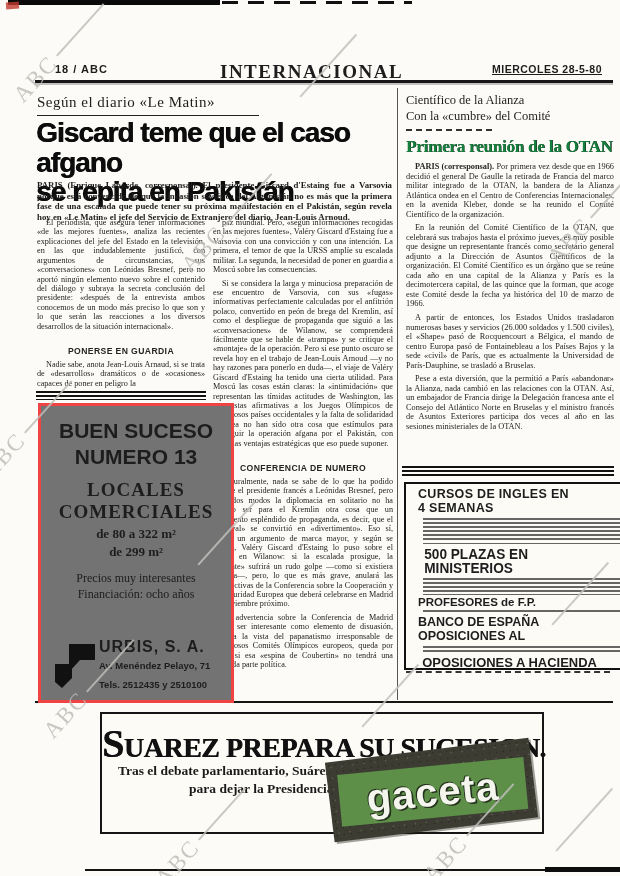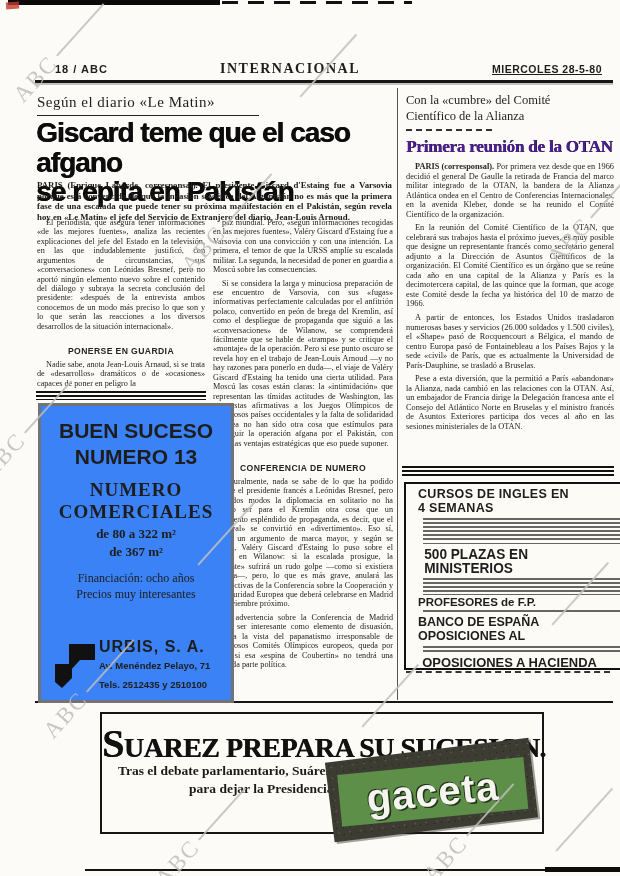--- a/index.html
+++ b/index.html
@@ -12,22 +12,22 @@
   .red-mark{position:absolute;left:6px;top:2px;width:13px;height:7px;background:#c23b2e;opacity:.8;transform:rotate(-4deg);}
   .wm{position:absolute;display:flex;align-items:center;gap:5px;color:#bfbeb9;opacity:.85;
       font-family:"Liberation Serif",serif;font-size:23px;letter-spacing:2px;
       transform:rotate(-48deg);transform-origin:0 50%;z-index:6;pointer-events:none;}
   .wm::after{content:"";width:70px;height:1.5px;background:currentColor;}
   .wm-line{position:absolute;width:84px;height:1.5px;background:#c2c1bc;opacity:.85;
       transform:rotate(-48deg);transform-origin:0 50%;z-index:6;pointer-events:none;}
   
   .hdr-left{position:absolute;left:55px;top:63px;font-family:"Liberation Sans",sans-serif;
       font-weight:bold;font-size:11px;letter-spacing:1px;}
-  .hdr-center{position:absolute;left:220px;top:61px;width:180px;text-align:left;
-      font-weight:bold;font-size:14px;letter-spacing:1.5px;}
+  .hdr-center{position:absolute;left:220px;top:61px;width:180px;text-align:right;
+      font-weight:bold;font-size:19px;letter-spacing:1.5px;}
   .hdr-right{position:absolute;right:18px;top:63px;font-family:"Liberation Sans",sans-serif;
       font-weight:bold;font-size:10.5px;letter-spacing:.5px;text-decoration:underline;}
   .hdr-rule{position:absolute;left:35px;top:80px;width:578px;height:3px;background:#161616;
       box-shadow:0 2px 0 rgba(20,20,20,.25);}
   
   .kicker{position:absolute;left:37px;top:94px;font-size:15px;letter-spacing:.5px;
       border-bottom:1.5px solid #222;padding-bottom:4px;width:222px;}
   .headline{position:absolute;left:36px;top:118px;width:360px;
       font-family:"Liberation Sans",sans-serif;font-weight:bold;font-size:28px;line-height:1.06;
       letter-spacing:-1px;color:#0c0c0c;text-shadow:.6px 0 0 #0c0c0c;}
@@ -35,38 +35,38 @@
       line-height:1.22;text-align:justify;}
   .body-txt{font-size:8.2px;line-height:1.15;text-align:justify;color:#242424;}
   .body-txt p{margin:0 0 4px 0;text-indent:9px;}
   .col1{position:absolute;left:37px;top:218px;width:168px;height:172px;overflow:hidden;}
   .col2{position:absolute;left:213px;top:218px;width:180px;height:482px;overflow:hidden;}
   .subhead{font-family:"Liberation Sans",sans-serif;font-weight:bold;font-size:8.6px;
       text-align:center;margin:16px 0 3px 0;letter-spacing:.4px;}
   .thick-rule{position:absolute;left:36px;top:391px;width:170px;height:9px;
       background:repeating-linear-gradient(180deg,#111 0 2px,transparent 2px 4px);}
   
-  .urbis{position:absolute;left:38px;top:403px;width:190px;height:294px;border:3px solid #737373;
-      background:#3b82f6;text-align:center;z-index:2;}
+  .urbis{position:absolute;left:38px;top:403px;width:190px;height:294px;border:3px solid #ef4444;
+      background:#737373;text-align:center;z-index:2;}
   .urbis .t1{font-family:"Liberation Sans",sans-serif;font-weight:bold;font-size:21px;margin-top:12px;line-height:1.25;}
   .urbis .t2{font-weight:bold;font-size:19px;letter-spacing:1px;line-height:1.2;margin-top:8px;}
   .urbis .t3{font-weight:bold;font-size:13px;margin-top:2px;}
   .urbis .t4{font-weight:bold;font-size:19px;letter-spacing:1px;margin-top:8px;}
   .urbis .t5{font-size:12px;margin-top:10px;line-height:1.35;}
   .urbis .company-row{position:absolute;left:10px;bottom:10px;right:8px;text-align:left;}
   .urbis .logo{position:absolute;left:2px;bottom:2px;}
   .urbis .cname{font-family:"Liberation Sans",sans-serif;font-weight:bold;font-size:16px;margin-left:48px;letter-spacing:1px;}
   .urbis .caddr{font-family:"Liberation Sans",sans-serif;font-weight:bold;font-size:9.5px;margin-left:48px;margin-top:4px;}
   .urbis .cphone{font-family:"Liberation Sans",sans-serif;font-weight:bold;font-size:9.5px;margin-left:48px;margin-top:8px;}
   
   .vrule{position:absolute;left:397px;top:88px;width:1px;height:612px;background:#555;}
   .nato{position:absolute;left:406px;top:92px;width:208px;}
   .nato .kick{font-size:12.5px;line-height:1.3;}
   .nato .kick-dash{width:86px;border-bottom:2px dashed #333;margin:4px 0 6px 0;}
-  .nato .hl{font-weight:bold;font-size:17px;line-height:1.15;letter-spacing:-.2px;color:#4c1d95;
+  .nato .hl{font-weight:bold;font-size:17px;line-height:1.15;letter-spacing:-.2px;color:#15803d;
       text-shadow:.4px 0 0 #0d0d0d;margin-bottom:6px;}
   .nato .body-txt{font-size:8.3px;}
   .sep-thick{position:absolute;left:402px;top:466px;width:212px;height:10px;
       background:repeating-linear-gradient(180deg,#111 0 2px,transparent 2px 4px);}
   
   .clsbox{position:absolute;left:404px;top:482px;width:208px;height:184px;border:2px solid #111;
       background:#fcfbf6;text-align:left;font-family:"Liberation Sans",sans-serif;overflow:hidden;z-index:2;padding-left:12px;}
   .clsbox .ct1{font-weight:bold;font-size:12.5px;line-height:1.1;margin-top:4px;letter-spacing:.3px;}
   .clsbox .ct2{font-weight:bold;font-size:14.5px;line-height:1;margin-top:2px;transform:scaleX(.94);}
   .clsbox .ct3{font-weight:bold;font-size:11.5px;line-height:1;margin-top:2px;}
@@ -130,45 +130,45 @@
     <p>Naturalmente, nada se sabe de lo que ha podido decirle el presidente francés a Leónidas Bresnef, pero de todos modos la diplomacia en solitario no ha podido ser para el Kremlin otra cosa que un argumento espléndido de propaganda, es decir, que el «festival» se convirtió en «divertimento». Eso sí, queda un argumento de marca mayor, y según se afirma, Valéry Giscard d'Estaing lo puso sobre el tapete en Wilanow: si la escalada prosigue, la «detente» sufrirá un rudo golpe —como si existiera todavía—, pero, lo que es más grave, anulará las perspectivas de la Conferencia sobre la Cooperación y la Seguridad Europea que deberá celebrarse en Madrid en noviembre próximo.</p>
     <p>La advertencia sobre la Conferencia de Madrid puede ser interesante como elemento de disuasión, pero a la vista del papanatismo irresponsable de numerosos Comités Olímpicos europeos, queda por saber si esa «espina de Coubertin» no tendrá una segunda parte política.</p>
   </div>
 
   <div class="urbis">
     <div class="t1">
       <div>BUEN SUCESO</div>
       <div>NUMERO 13</div>
     </div>
     <div class="t2">
-      <div>NUMERO</div>
+      <div>LOCALES</div>
       <div>COMERCIALES</div>
     </div>
     <div class="t3">de 80 a 322 m²</div>
-    <div class="t3">de 367 m²</div>
+    <div class="t3">de 299 m²</div>
     <div class="t5">
+      <div>Precios muy interesantes</div>
       <div>Financiación: ocho años</div>
-      <div>Precios muy interesantes</div>
     </div>
     <div class="company-row">
       <svg class="logo" width="44" height="46" viewBox="0 0 44 46">
         <polygon points="16,2 42,2 42,18 27,18 16,30" fill="#111"></polygon>
         <polygon points="2,22 19,22 19,36 9,46 2,40" fill="#111"></polygon>
       </svg>
       <div class="cname">URBIS, S. A.</div>
       <div class="caddr">Av. Menéndez Pelayo, 71</div>
       <div class="cphone">Tels. 2512435 y 2510100</div>
     </div>
   </div>
 
   <div class="vrule"></div>
   <div class="nato">
     <div class="kick">
+      <div>Científico de la Alianza</div>
       <div>Con la «cumbre» del Comité</div>
-      <div>Científico de la Alianza</div>
     </div>
     <div class="kick-dash"></div>
     <div class="hl">
       <div>Primera reunión de la OTAN</div>
     </div>
     <div class="body-txt">
       <p><b>PARIS (corresponsal).</b> <span>Por primera vez desde que en 1966 decidió el general De Gaulle la retirada de Francia del marco militar integrado de la OTAN, la bandera de la Alianza Atlántica ondea en el Centro de Conferencias Internacionales, en la avenida Kleber, donde se ha reunido el Comité Científico de la organización.</span></p>
       <p>En la reunión del Comité Científico de la OTAN, que celebrará sus trabajos hasta el próximo jueves, es muy posible que designe un representante francés como secretario general adjunto a la Dirección de Asuntos Científicos de la organización. El Comité Científico es un órgano que se reúne cada año en una capital de la Alianza y París es la decimotercera capital, de las quince que la forman, que acoge este Comité desde la fecha ya histórica del 10 de marzo de 1966.</p>
       <p>A partir de entonces, los Estados Unidos trasladaron numerosas bases y servicios (26.000 soldados y 1.500 civiles), el «Shape» pasó de Rocquencourt a Bélgica, el mando de centro Europa pasó de Fontainebleau a los Países Bajos y la sede «civil» de París, que es actualmente la Universidad de París-Dauphine, se trasladó a Bruselas.</p>
       <p>Pese a esta diversión, que la permitió a París «abandonar» la Alianza, nada cambió en las relaciones con la OTAN. Así, un embajador de Francia dirige la Delegación francesa ante el Consejo del Atlántico Norte en Bruselas y el ministro francés de Asuntos Exteriores participa dos veces al año en las sesiones ministeriales de la OTAN.</p>

